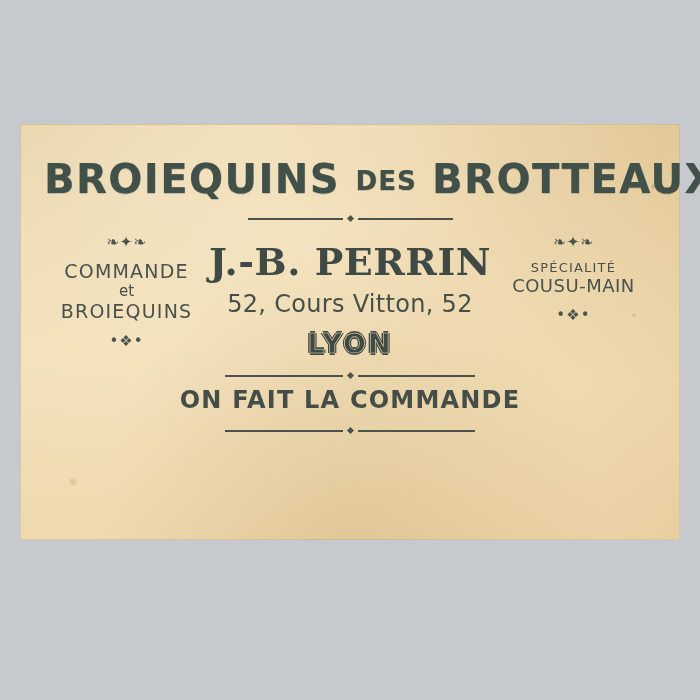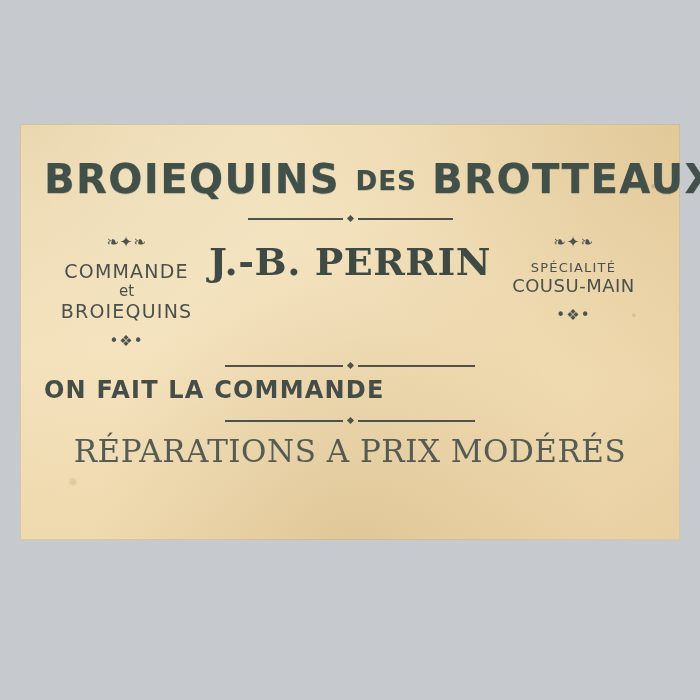--- a/index.html
+++ b/index.html
@@ -154,21 +154,21 @@
     font-size: 27px;
     letter-spacing: 2px;
     color: #3f4a45;
     -webkit-text-stroke: 0.6px #e9d8ab;
     text-shadow:
       1.6px 0 0 #3f4a45, -1.6px 0 0 #3f4a45,
       0 1.6px 0 #3f4a45, 0 -1.6px 0 #3f4a45;
   }
 
   .order {
-    text-align: left;
+    text-align: center;
     font-family: "DejaVu Sans", sans-serif;
     font-weight: bold;
     font-size: 24px;
     letter-spacing: 1.2px;
     color: #454d49;
     margin-top: 6px;
     white-space: nowrap;
   }
   .repairs {
     text-align: center;
@@ -205,20 +205,24 @@
         <div class="col-side left">
           <div class="orn">❧✦❧</div>
           <div class="side-line-1">COMMANDE</div>
           <div class="side-line-2">et</div>
           <div class="side-line-3">BROIEQUINS</div>
           <div class="orn orn-bottom">•❖•</div>
         </div>
 
         <div class="col-center">
           <div class="name">J.-B. PERRIN</div>
+          <div class="address">52, Cours Vitton, 52</div>
+          <div>
+            <span class="city">LYON</span>
+          </div>
         </div>
 
         <div class="col-side right">
           <div class="orn">❧✦❧</div>
           <div class="side-line-1">SPÉCIALITÉ</div>
           <div class="side-line-3">COUSU-MAIN</div>
           <div class="orn orn-bottom">•❖•</div>
         </div>
 
       </div>
@@ -230,17 +234,16 @@
       </div>
 
       <div class="order">ON FAIT LA COMMANDE</div>
 
       <div class="rule wide">
         <span class="seg"></span>
         <span class="diamond"></span>
         <span class="seg"></span>
       </div>
 
-      <div class="repairs">RÉPARATIONS A PRIX MODÉRÉS</div>
 
     </div>
   </div>
 </div>
 
 </body></html>

